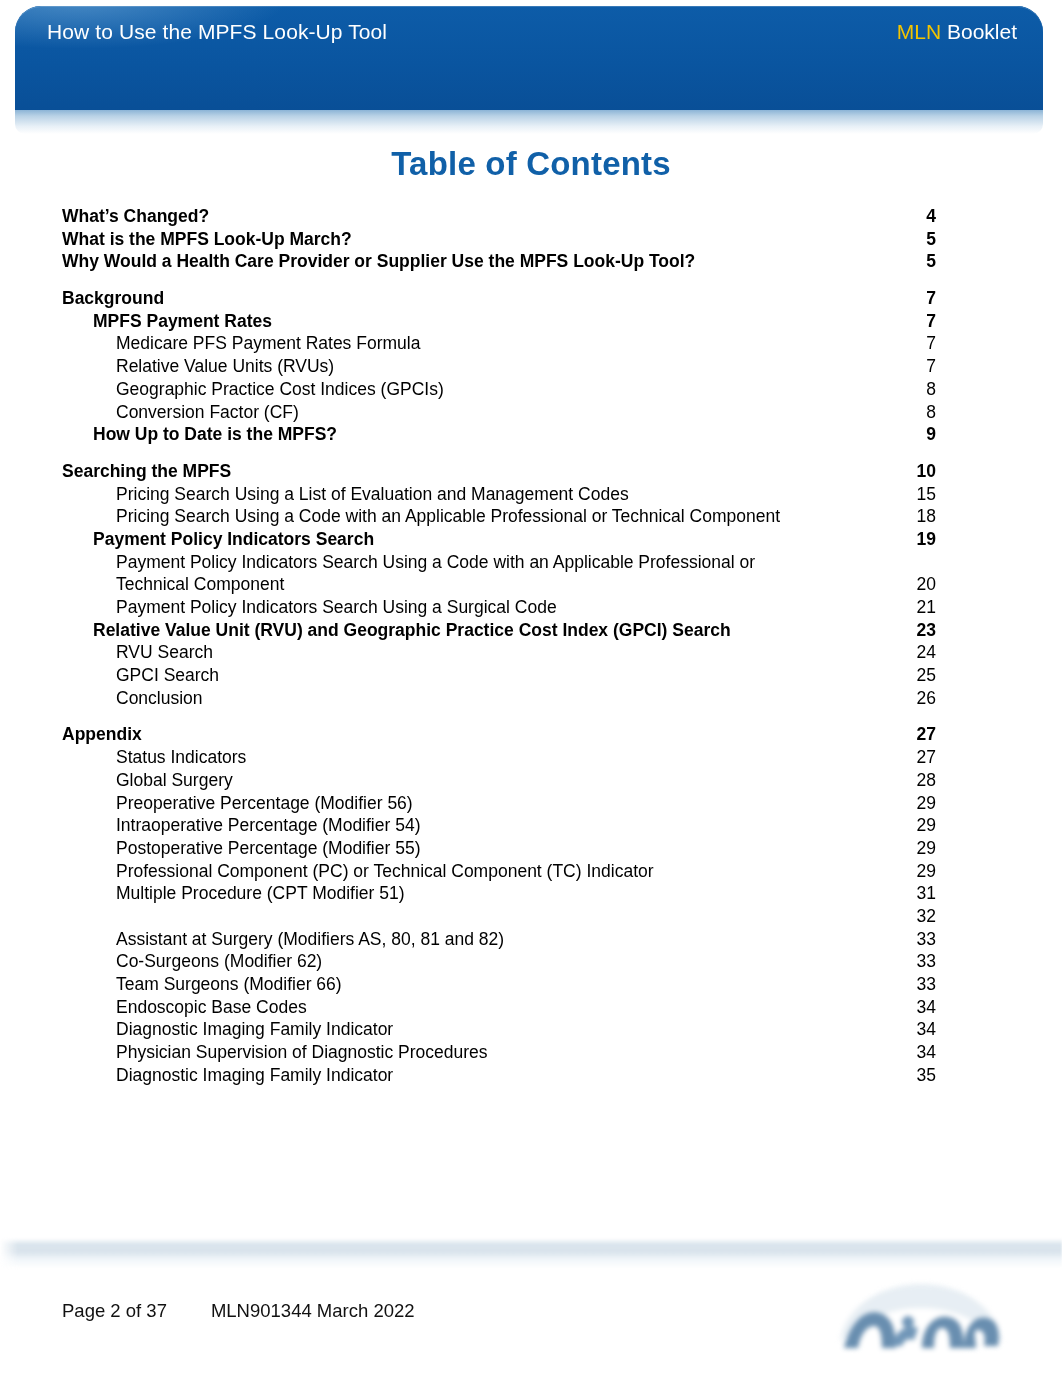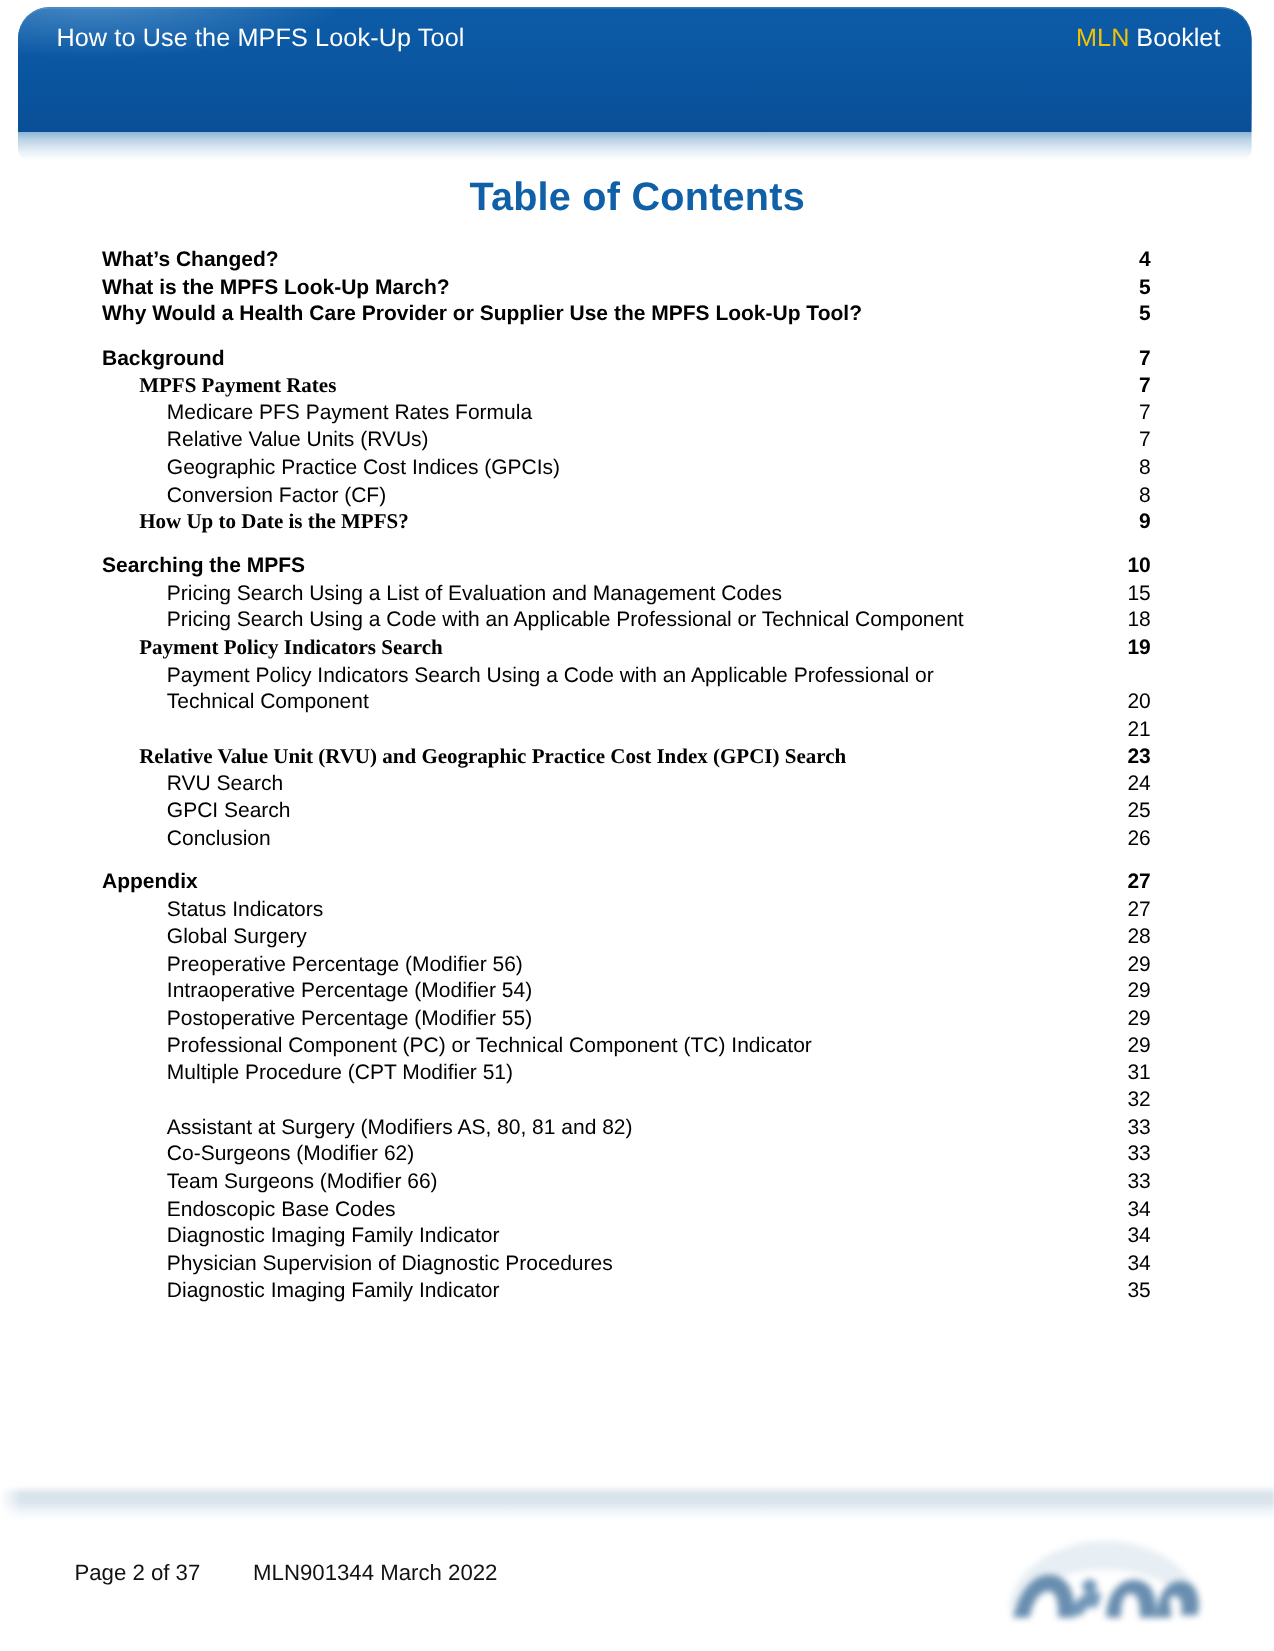--- a/index.html
+++ b/index.html
@@ -82,24 +82,23 @@
     text-align: center;
     font-size: 33px;
     font-weight: bold;
     color: #1060a8;
     letter-spacing: 0.2px;
   }
 
   
   .toc {
     position: absolute;
-    left: 11px;
+    left: 0;
     top: 205px;
     width: 1025px;
-    padding-left: 12px;
   }
   .toc-group {
     margin: 0;
     padding: 0;
   }
   .toc-gap {
     height: 14px;
   }
   .toc-row {
     position: relative;
@@ -114,21 +113,21 @@
     font-size: 17.5px;
   }
   .toc-row .pageno {
     position: absolute;
     right: 89px;
     top: 0;
     text-align: right;
     font-size: 17.5px;
   }
   .toc-row.lvl0 .label { left: 62px; }
-  .toc-row.lvl1 .label { left: 93px; font-family: Liberation Serif, serif; }
+  .toc-row.lvl1 .label { left: 93px; }
   .toc-row.lvl2 .label { left: 116px; }
   .toc-row.bold .label,
   .toc-row.bold .pageno { font-weight: bold; }
 
   
   .toc-row.cont .label { left: 116px; }
 
   
   .footer-rule {
     position: absolute;
@@ -255,20 +254,21 @@
       </div>
       <div class="toc-row lvl2">
         <span class="label">Payment Policy Indicators Search Using a Code with an Applicable Professional or</span>
         <span class="pageno"></span>
       </div>
       <div class="toc-row lvl2 cont">
         <span class="label">Technical Component</span>
         <span class="pageno">20</span>
       </div>
       <div class="toc-row lvl2">
+        <span class="label">Payment Policy Indicators Search Using a Surgical Code</span>
         <span class="pageno">21</span>
       </div>
       <div class="toc-row lvl1 bold">
         <span class="label">Relative Value Unit (RVU) and Geographic Practice Cost Index (GPCI) Search</span>
         <span class="pageno">23</span>
       </div>
       <div class="toc-row lvl2">
         <span class="label">RVU Search</span>
         <span class="pageno">24</span>
       </div>

